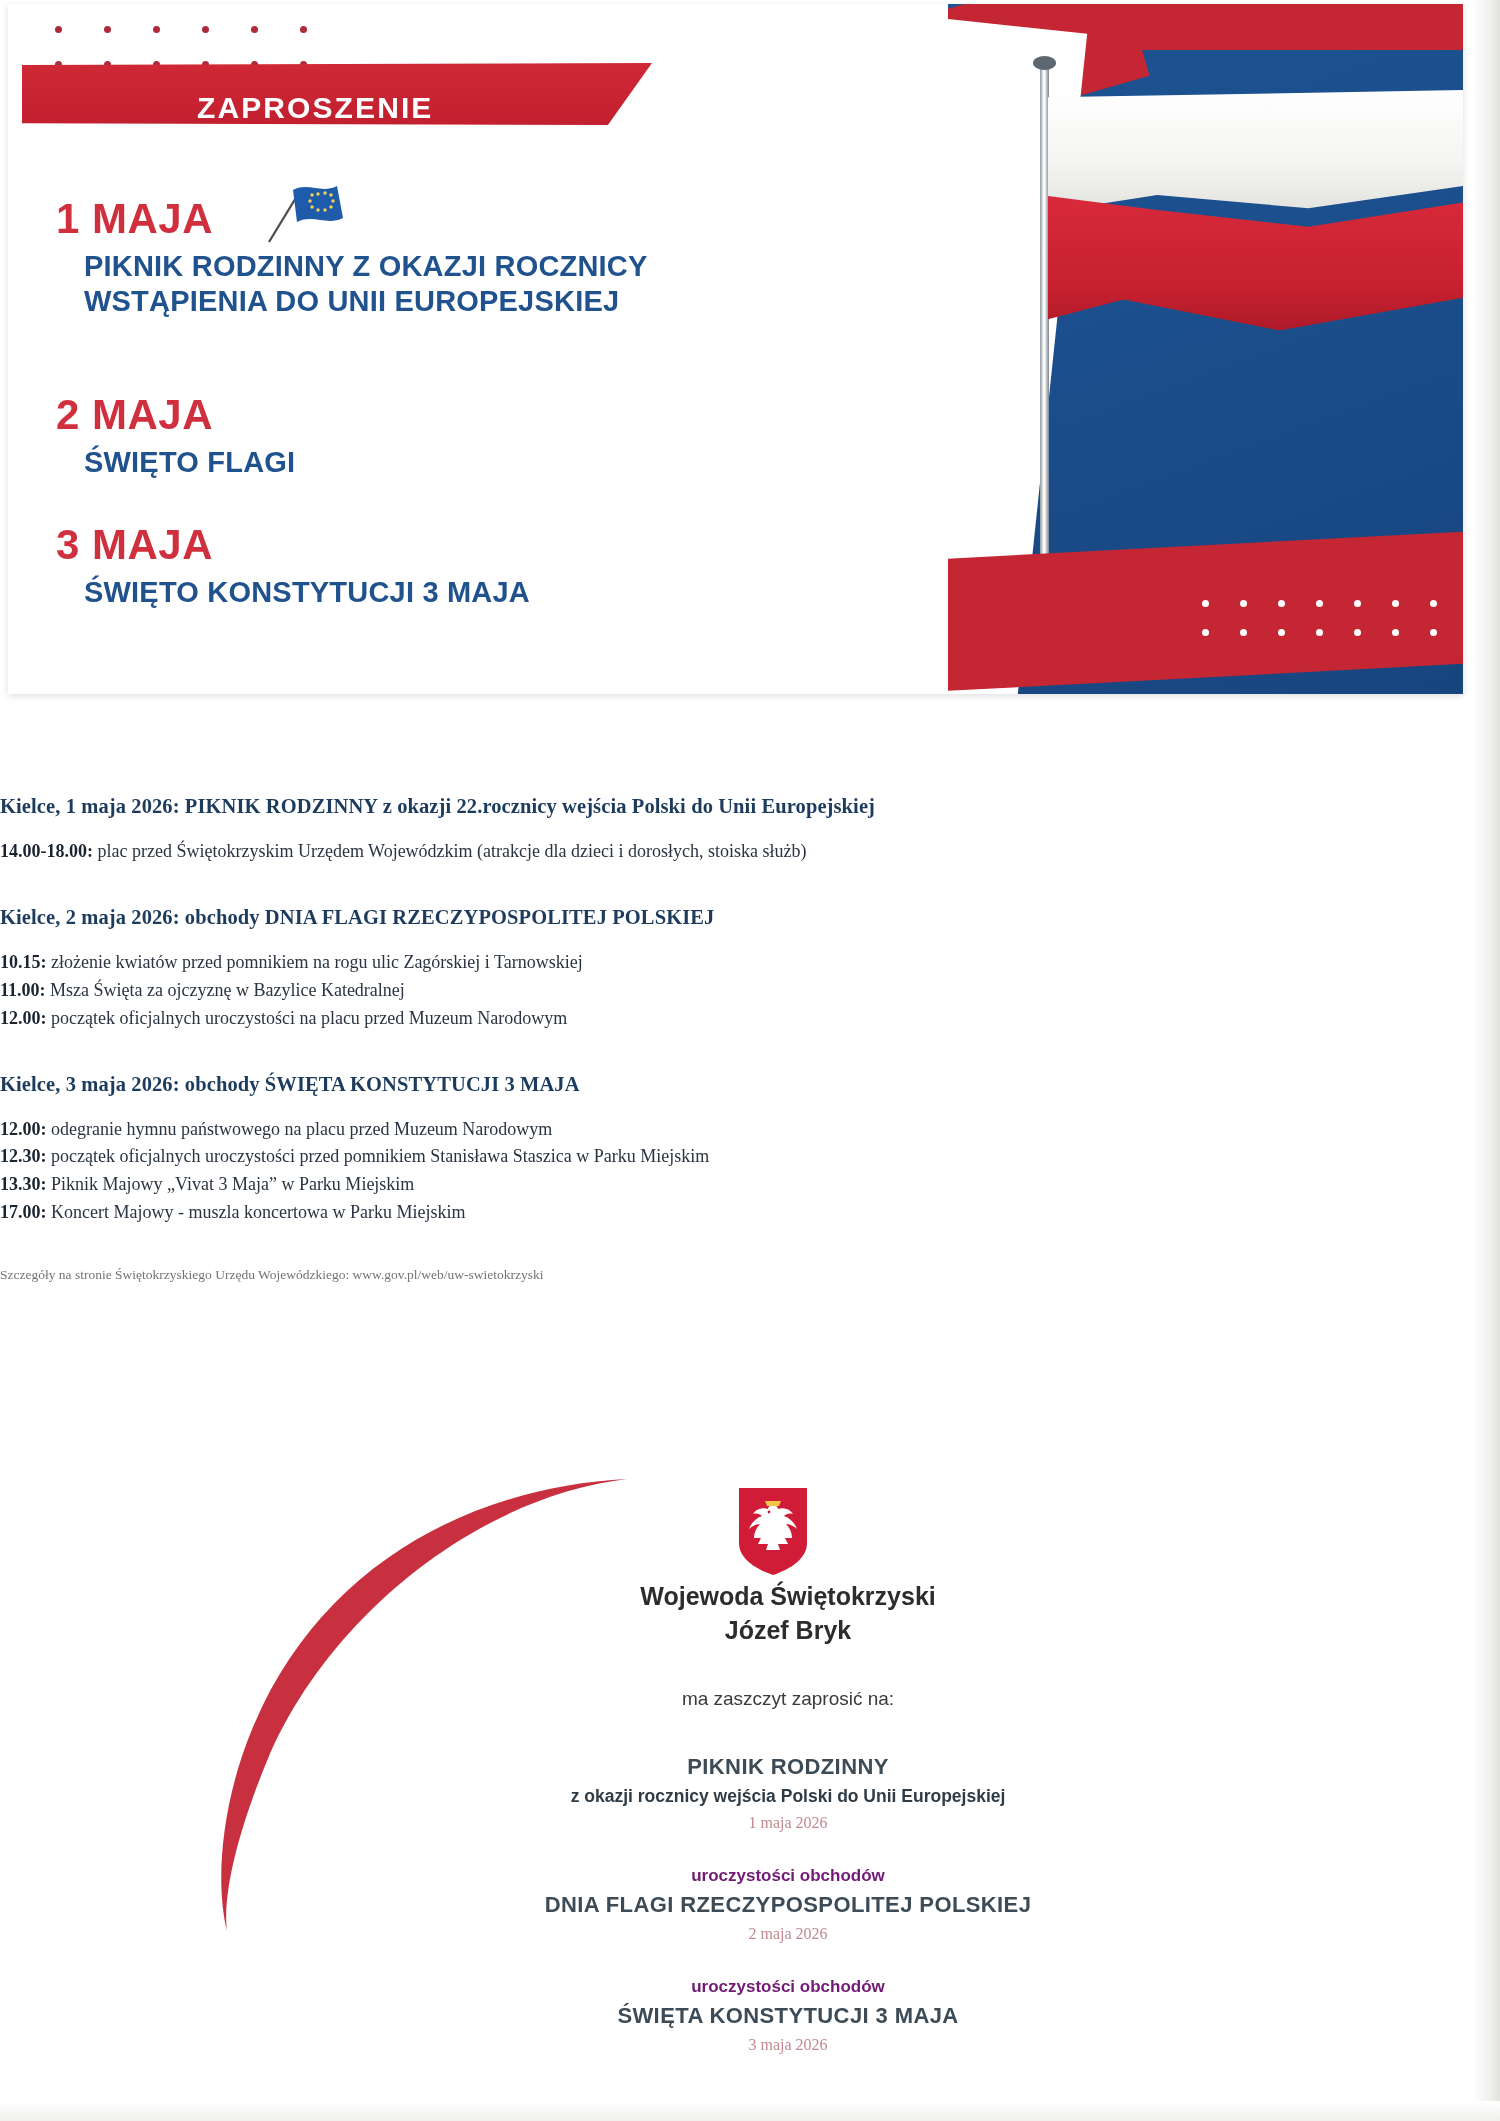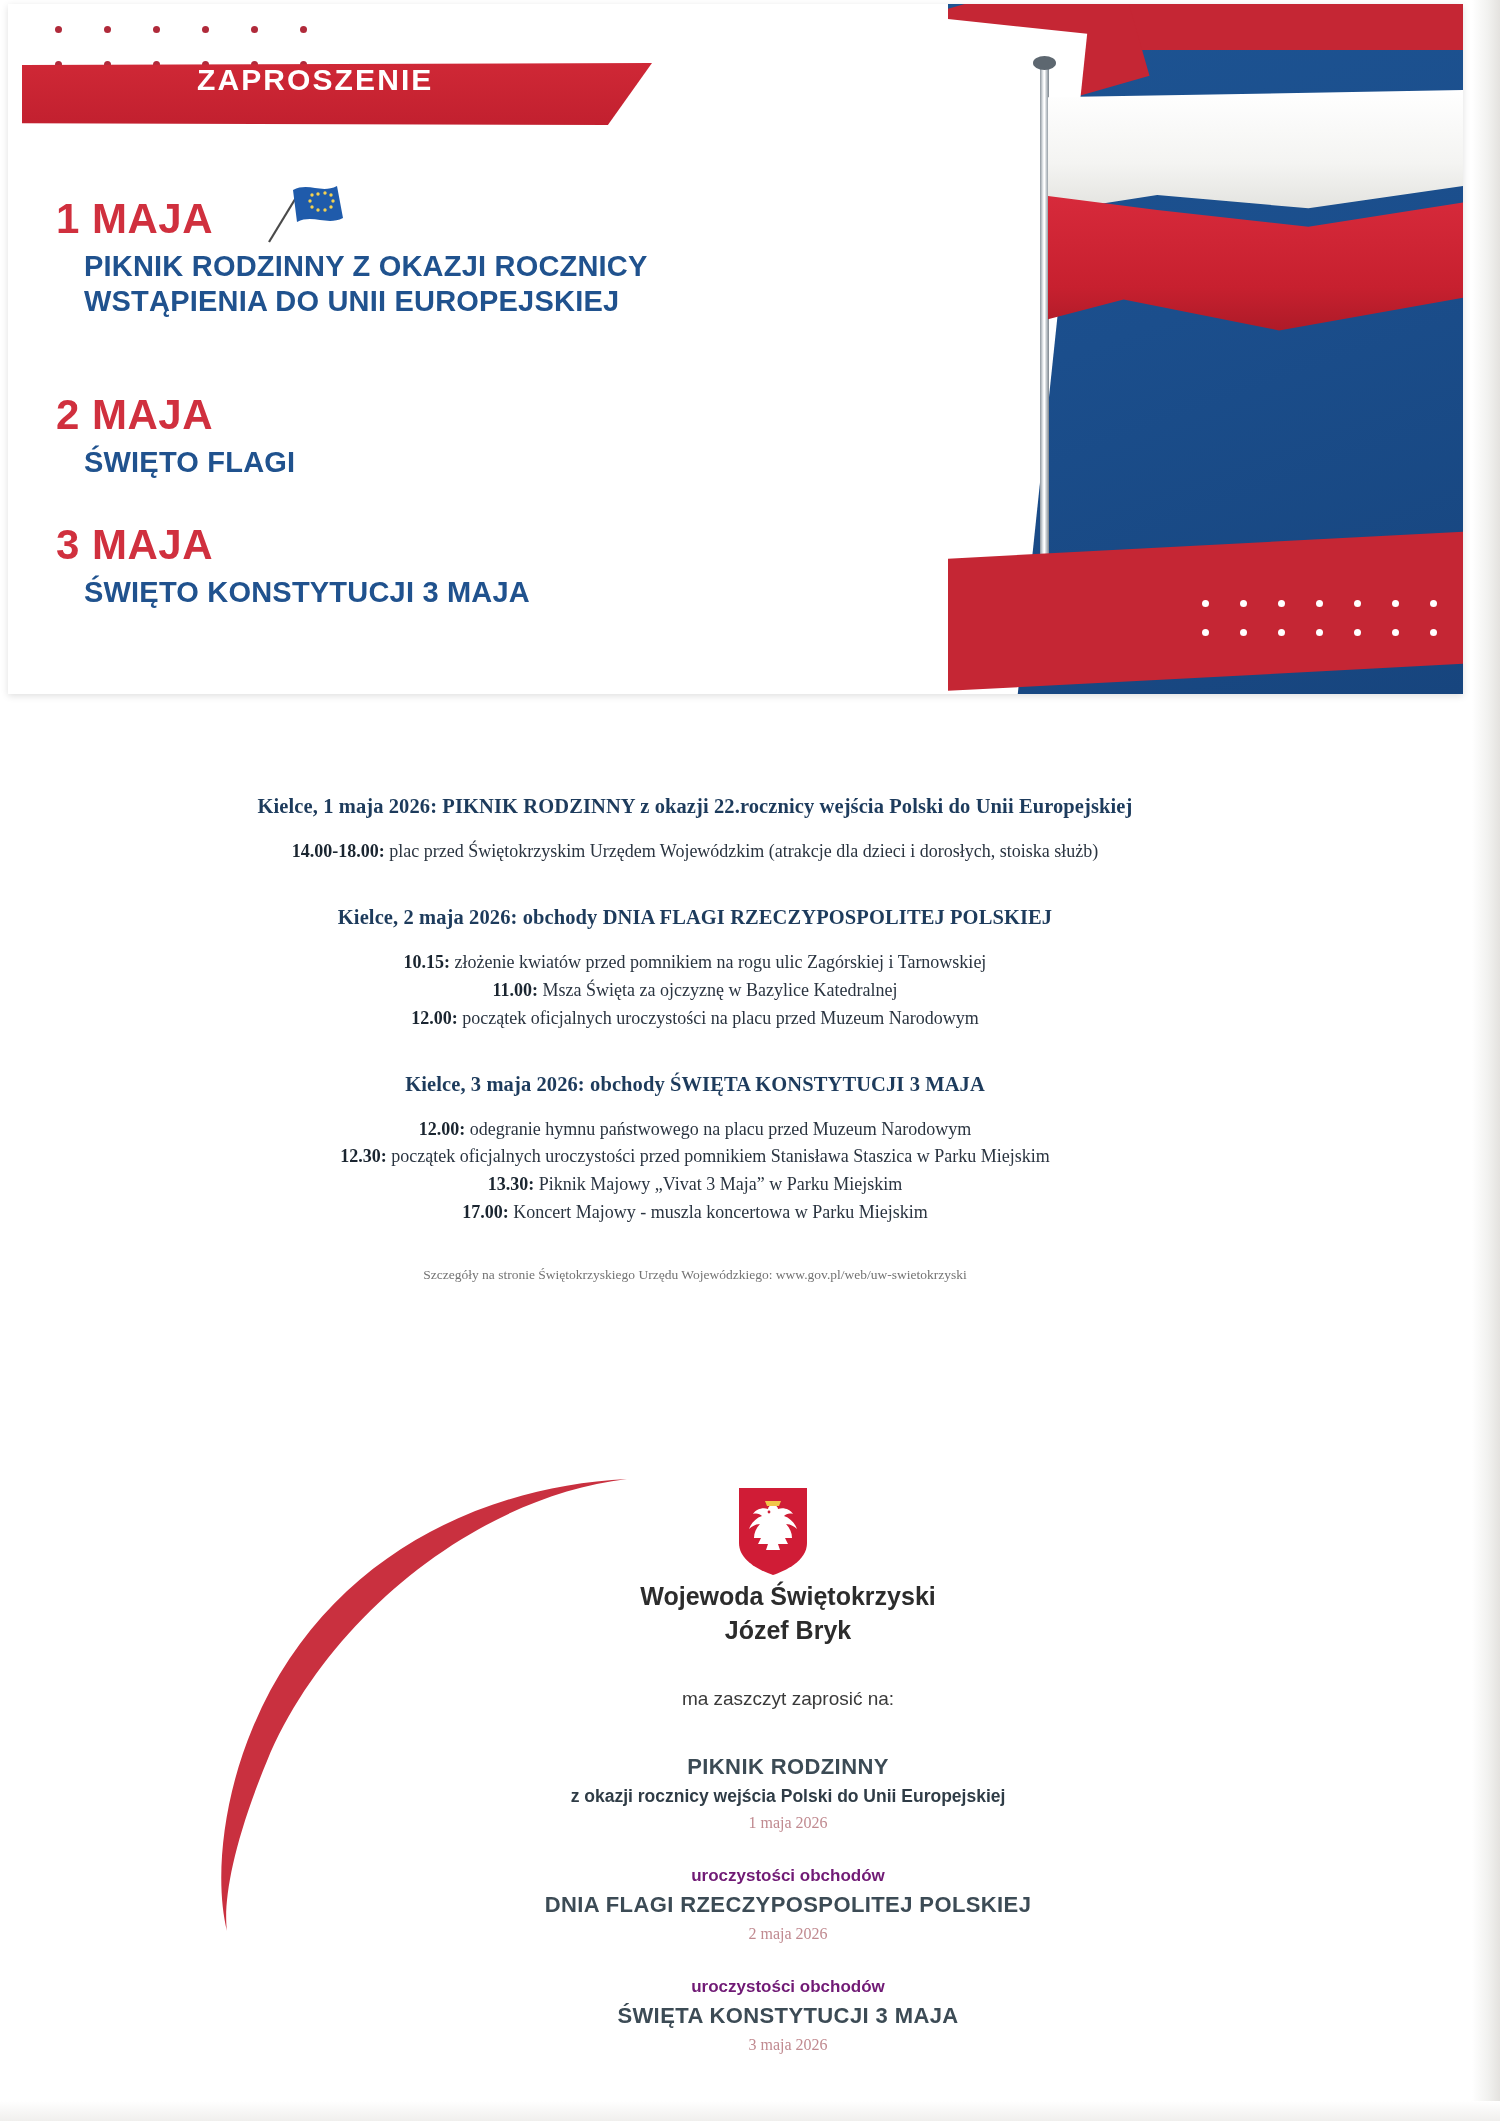--- a/index.html
+++ b/index.html
@@ -37,21 +37,21 @@
   
   .dots-tl{position:absolute;left:47px;top:22px;}
   .dots-tl .row{display:flex;gap:42px;margin-bottom:28px;}
   .dots-tl .d{width:7px;height:7px;border-radius:50%;background:#b02a3a;}
 
   
   .ribbon{
     position:absolute;left:14px;top:59px;width:630px;height:62px;
     background:linear-gradient(180deg,#cf2836 0%,#c2202f 100%);
     clip-path:polygon(0 2px, 100% 0, 93% 100%, 0 97%);
-    display:flex;align-items:flex-start;
+    display:flex;align-items:flex-end;
   }
   .ribbon span{
     color:#ffffff;font-size:30px;font-weight:bold;letter-spacing:2.1px;
     margin-left:175px;
   }
 
   
   .day-block{position:absolute;left:0;width:900px;}
   .day-num{
     color:#d0303e;font-size:42px;font-weight:bold;letter-spacing:.5px;
@@ -113,21 +113,21 @@
     background:#c52634;
     transform:rotate(-3deg);transform-origin:bottom left;
   }
   .dots-br{position:absolute;right:26px;bottom:36px;}
   .dots-br .row{display:flex;gap:31px;margin-bottom:22px;}
   .dots-br .d{width:7px;height:7px;border-radius:50%;background:#ffffff;}
 
   
   .schedule{
     position:absolute;left:0;top:795px;width:1390px;
-    text-align:center;color:#24303a;
+    text-align:left;color:#24303a;
   }
   .sch-head{
     font-family:"Liberation Serif", serif;
     font-size:20.5px;font-weight:bold;color:#1d3b5c;
     letter-spacing:.1px;margin-bottom:20px;
   }
   .sch-line{
     font-family:"Liberation Serif", serif;
     font-size:18px;color:#2a3440;line-height:1.55;
   }

